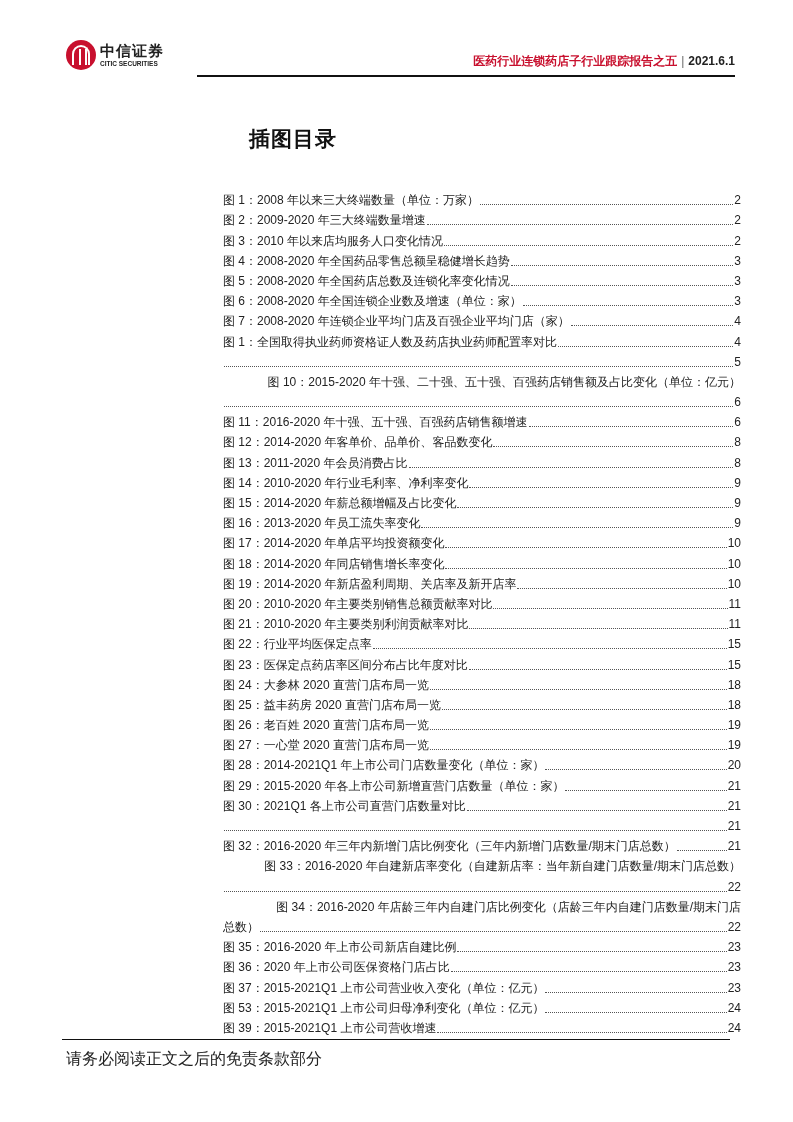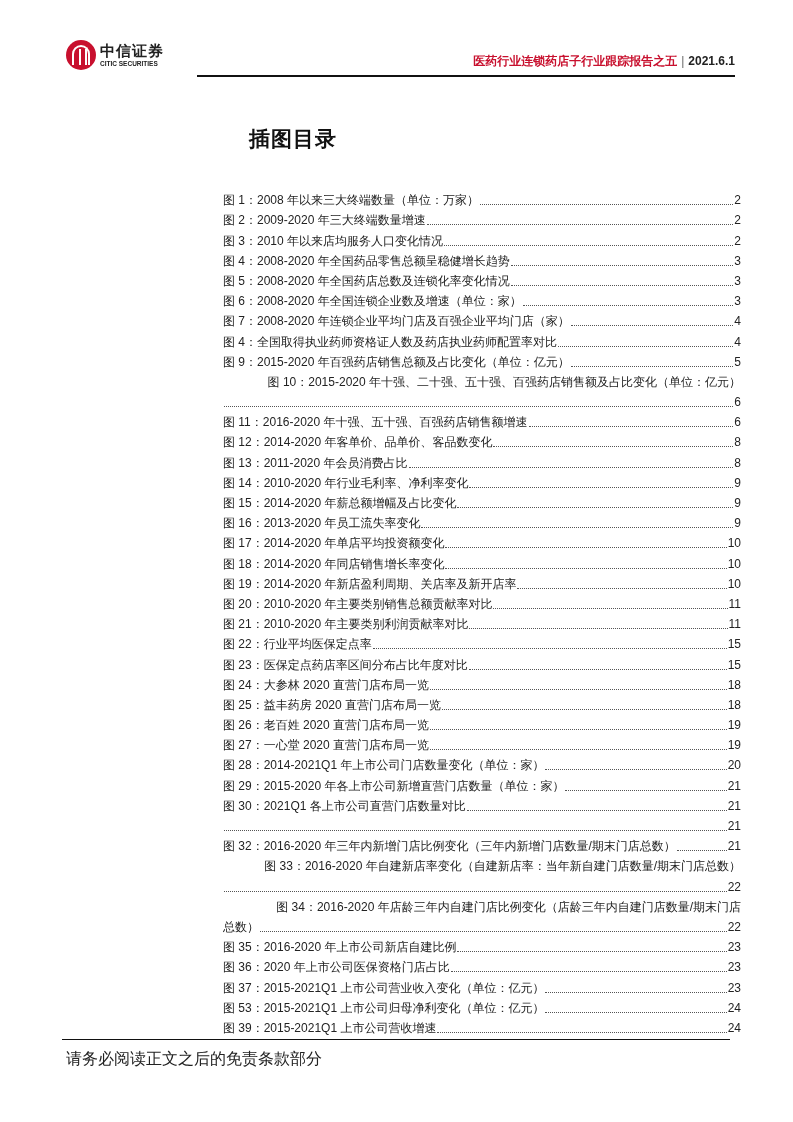--- a/index.html
+++ b/index.html
@@ -77,26 +77,25 @@
       <span class="label">图 6：2008-2020 年全国连锁企业数及增速（单位：家）</span>
       <span class="dots"></span>
       <span class="page">3</span>
     </div>
     <div class="toc-row">
       <span class="label">图 7：2008-2020 年连锁企业平均门店及百强企业平均门店（家）</span>
       <span class="dots"></span>
       <span class="page">4</span>
     </div>
     <div class="toc-row">
-      <span class="label">图 4：全国取得执业药师资格证人数及药店执业药师配置率对比</span>
+      <span class="label">图 1：全国取得执业药师资格证人数及药店执业药师配置率对比</span>
       <span class="dots"></span>
       <span class="page">4</span>
     </div>
     <div class="toc-row">
-      <span class="label">图 9：2015-2020 年百强药店销售总额及占比变化（单位：亿元）</span>
       <span class="dots"></span>
       <span class="page">5</span>
     </div>
     <div class="toc-row wrap-first">
       <span class="label">图 10：2015-2020 年十强、二十强、五十强、百强药店销售额及占比变化（单位：亿元）</span>
     </div>
     <div class="toc-row">
       <span class="dots"></span>
       <span class="page">6</span>
     </div>

